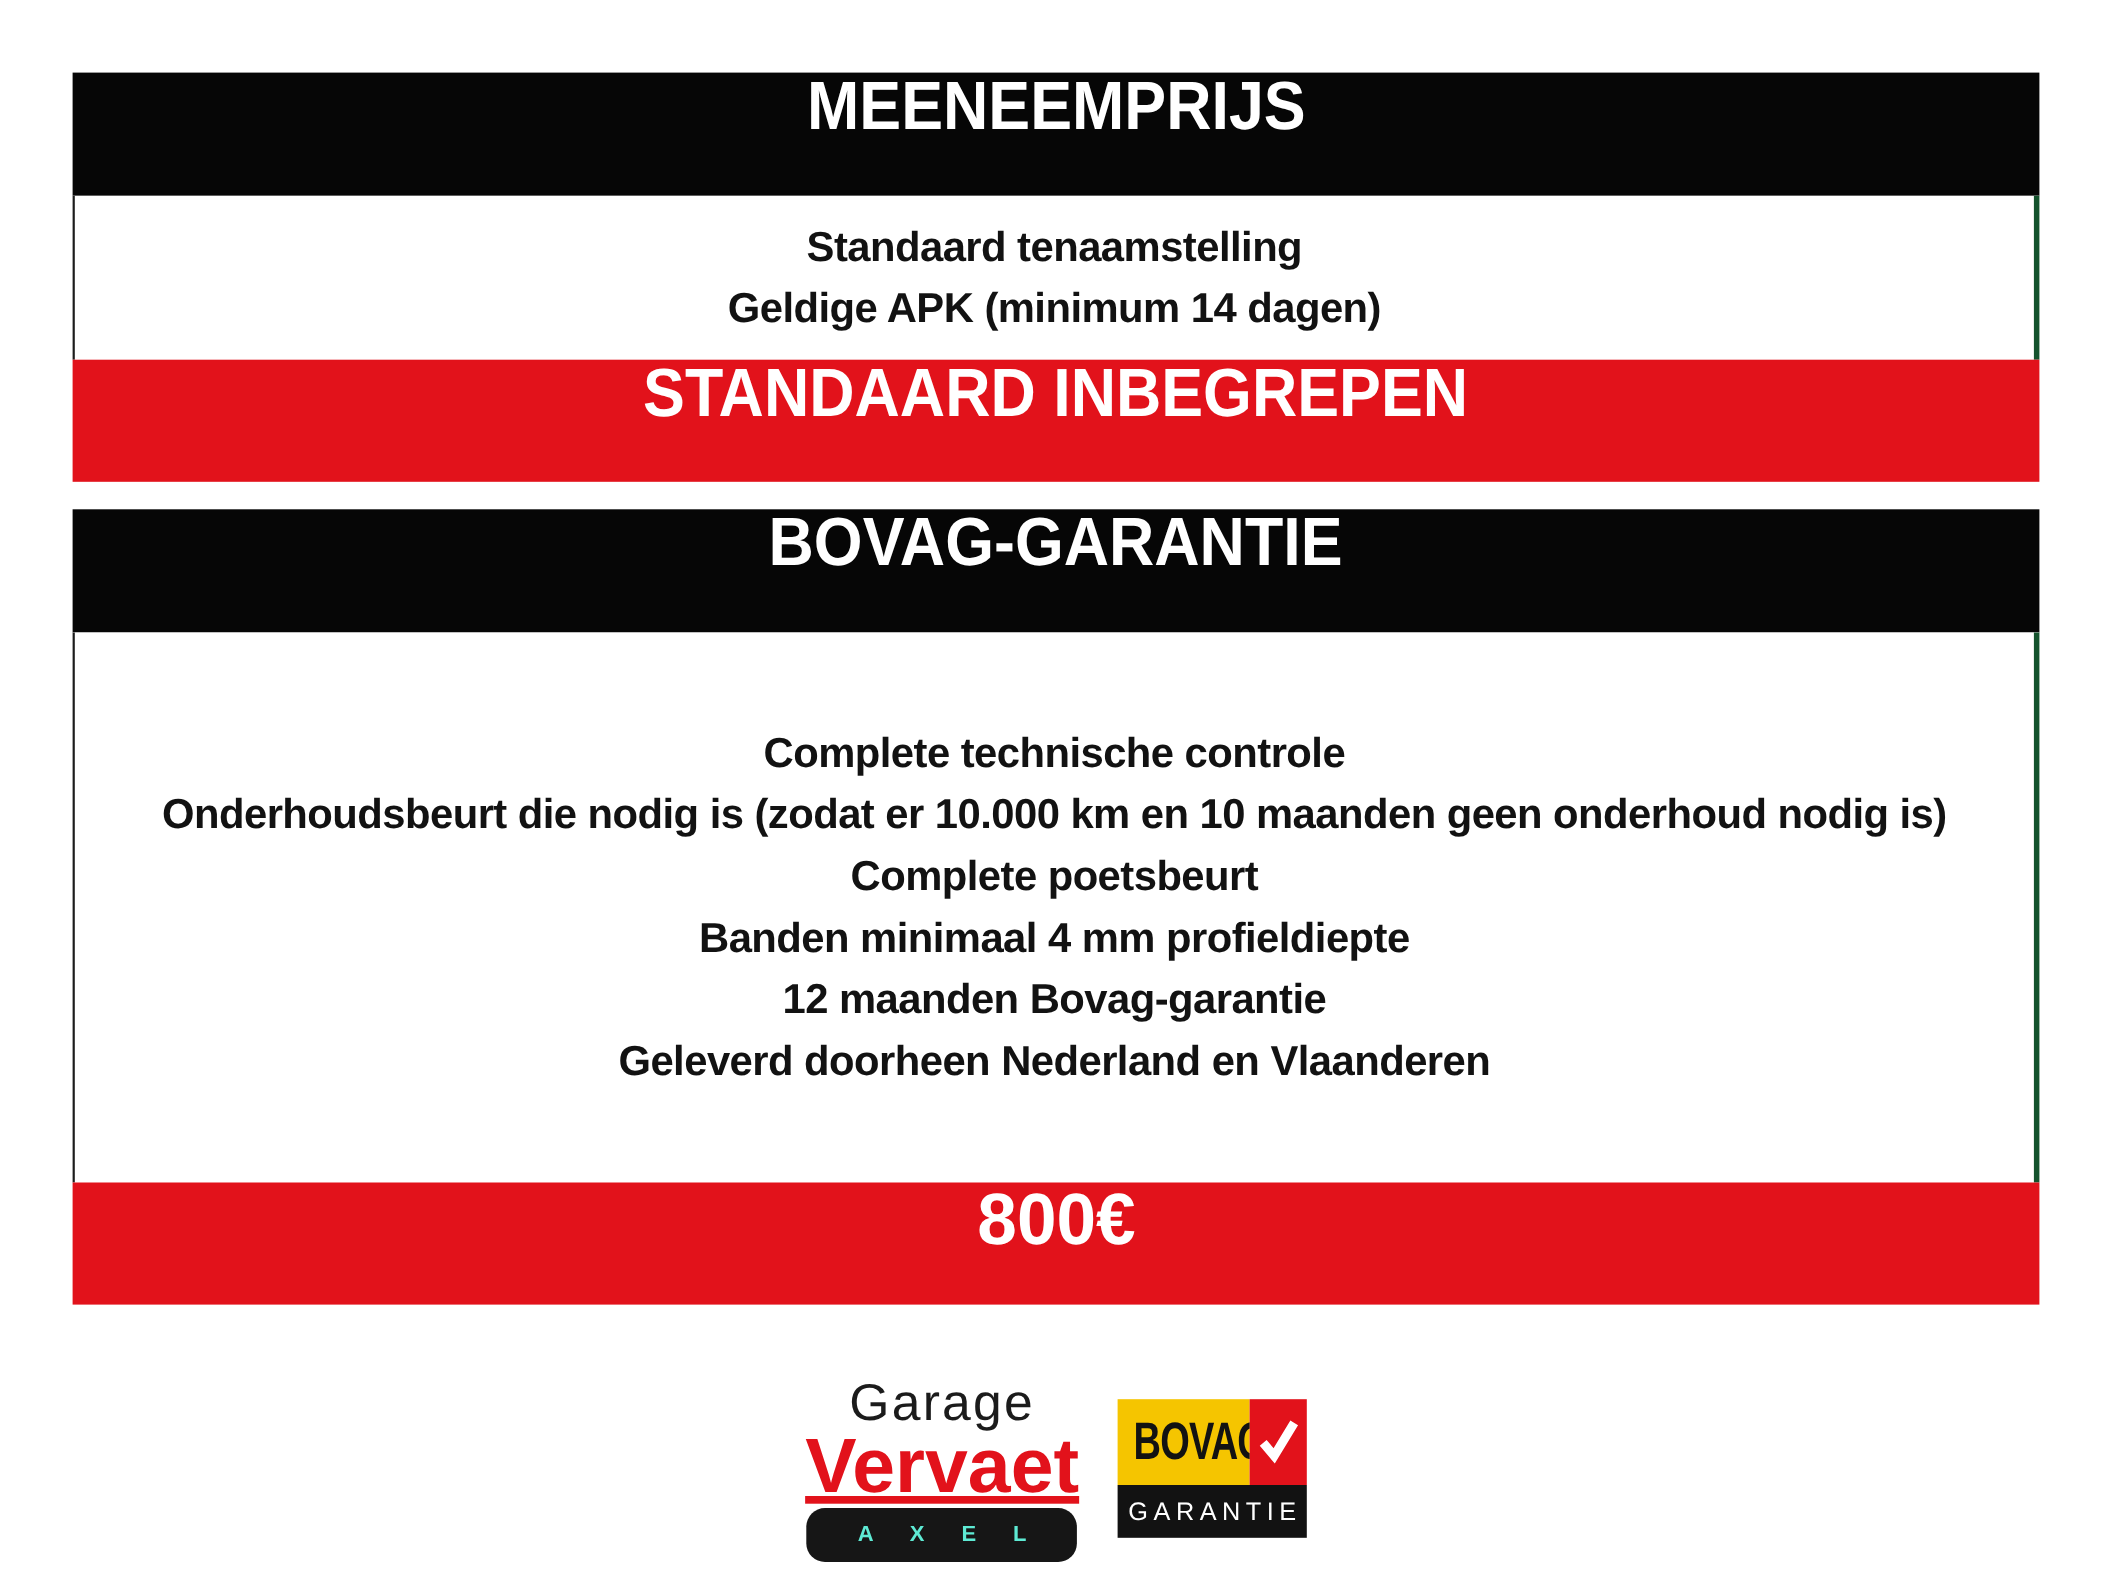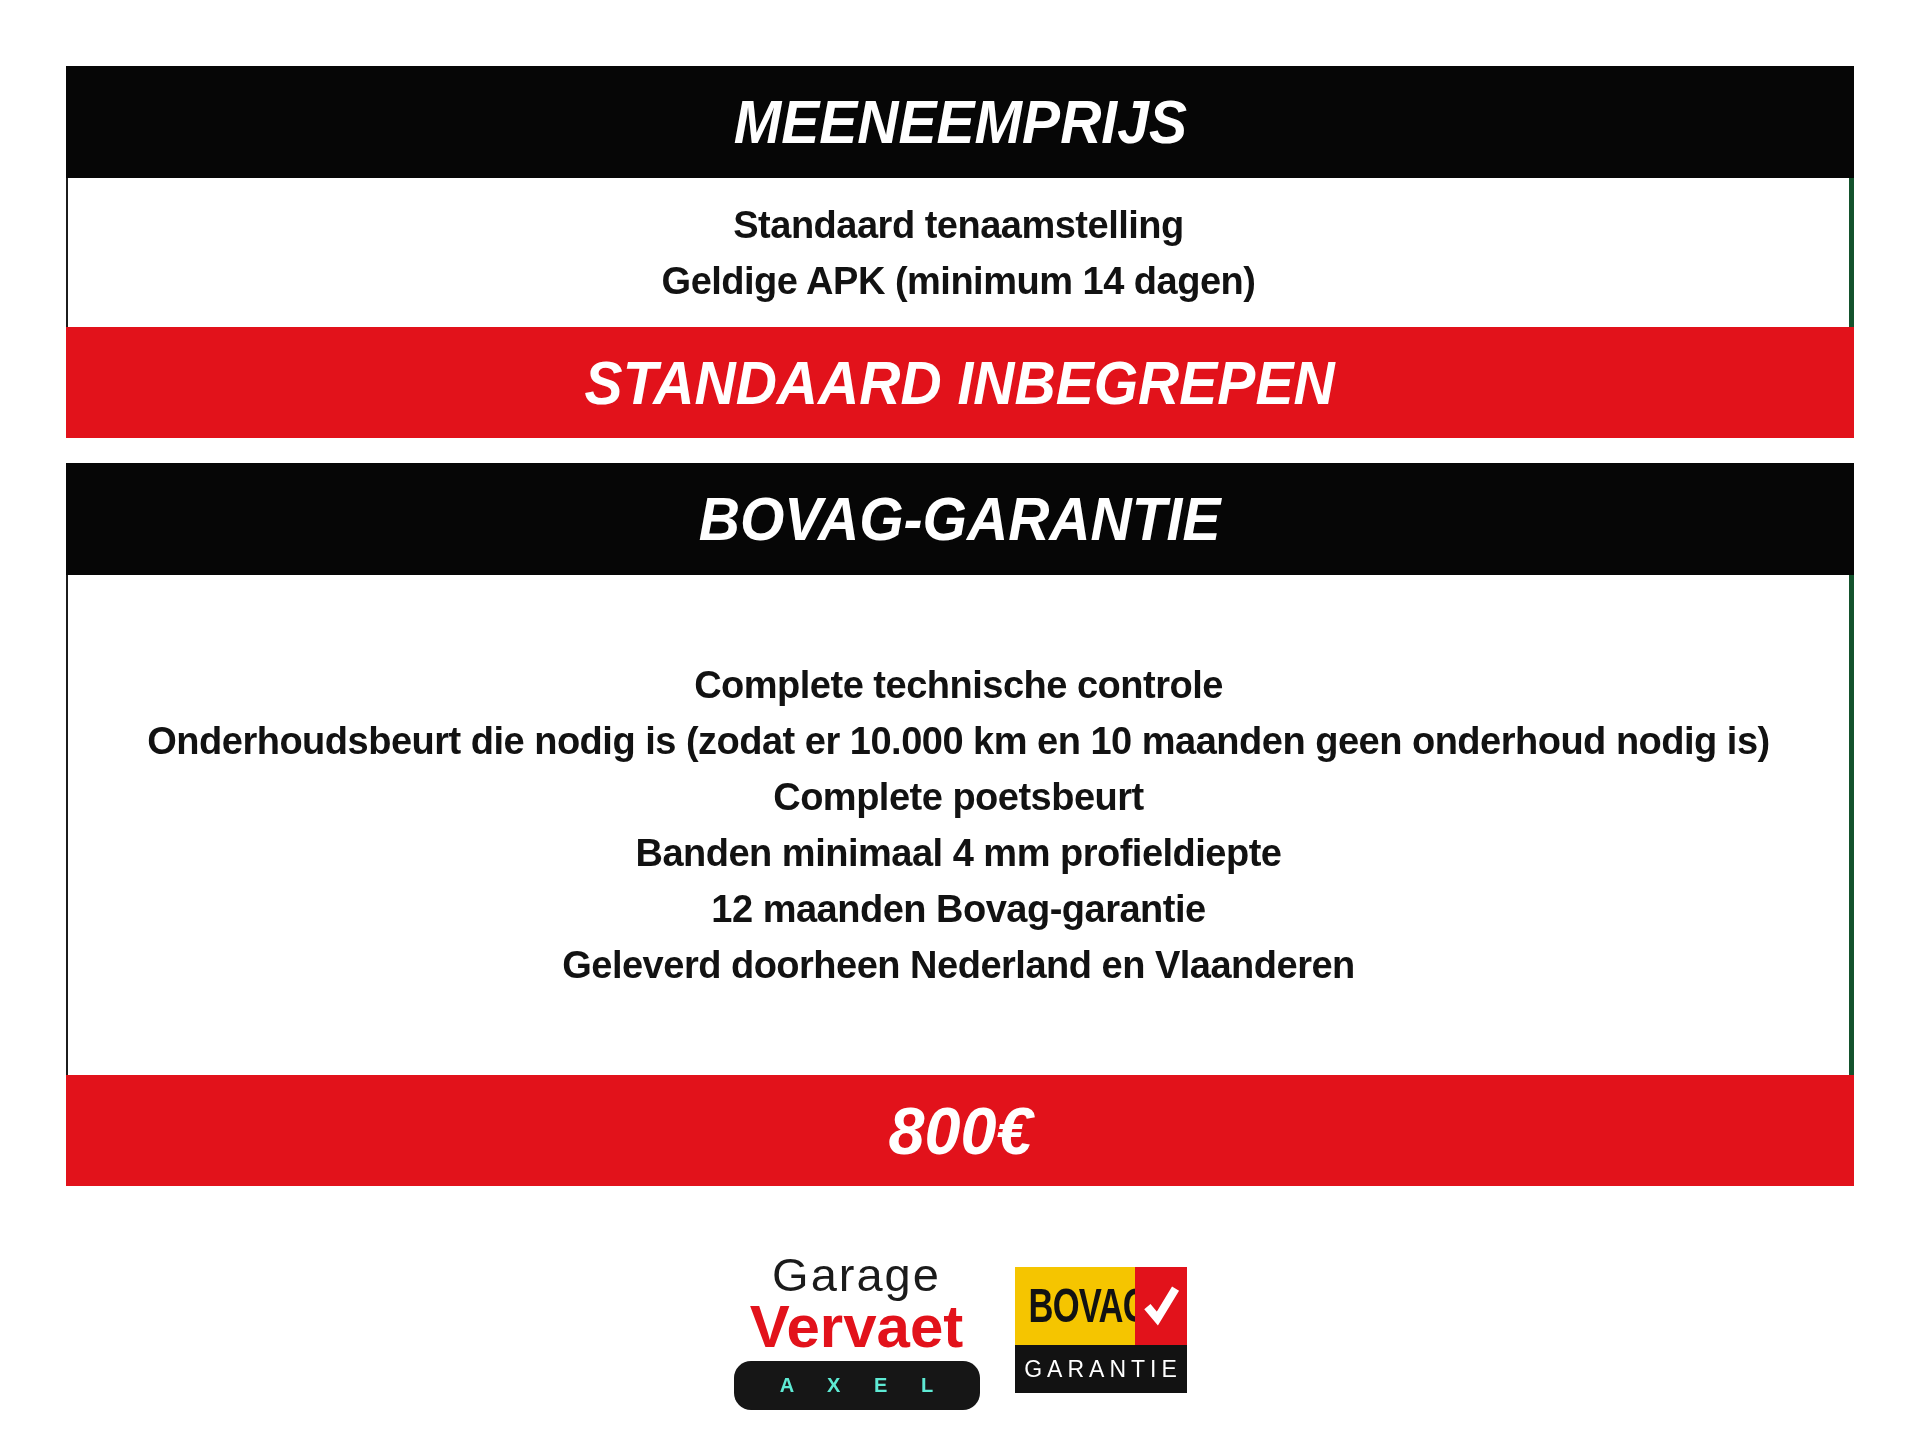--- a/index.html
+++ b/index.html
@@ -9,21 +9,21 @@
   }
   *{margin:0;padding:0;box-sizing:border-box;}
   html,body{background:#ffffff;}
   body{
     width:1920px;height:1440px;
     font-family:"Liberation Sans","DejaVu Sans",sans-serif;
     overflow:hidden;
   }
   .page{width:1920px;height:1440px;padding-top:66px;}
   .card{width:1788px;margin:0 auto;}
-  .bar{display:flex;align-items:center;justify-content:center;overflow:visible;font-style:italic;}
+  .bar{display:flex;align-items:flex-start;justify-content:center;overflow:visible;}
   .bar.black{background:#060606;height:112px;}
   .bar.red{background:var(--red);height:111px;}
   .bar-text{
     color:#ffffff;font-weight:700;font-size:62px;line-height:1;
     white-space:nowrap;display:inline-block;transform:scaleX(0.92);
     letter-spacing:0;
   }
   .price-text{font-size:66px;transform:scaleX(0.98);}
   .body{
     background:#ffffff;
@@ -41,22 +41,22 @@
   
   .logos{
     margin-top:64px;
     display:flex;justify-content:center;align-items:center;gap:35px;
   }
   .vervaet-logo{display:flex;flex-direction:column;align-items:center;}
   .vervaet-line1{
     font-size:47px;color:#1b1b1b;font-weight:400;letter-spacing:2px;line-height:1.05;
   }
   .vervaet-line2{
-    font-size:60px;color:var(--red);font-weight:700;letter-spacing:0px;
-    line-height:1.0;margin-top:-2px;
+    font-size:70px;color:var(--red);font-weight:700;letter-spacing:0px;
+    line-height:1.0;margin-top:-2px;text-decoration:underline;
   }
   .axel-badge{
     margin-top:4px;background:#161616;color:#5eead4;border-radius:17px;
     height:49px;width:246px;display:flex;align-items:center;justify-content:center;
     font-weight:700;font-size:20px;letter-spacing:14px;text-indent:14px;
     white-space:nowrap;
   }
   .bovag-logo{width:172px;height:126px;display:flex;flex-direction:column;}
   .bovag-top{display:flex;height:78px;}
   .bovag-yellow{

